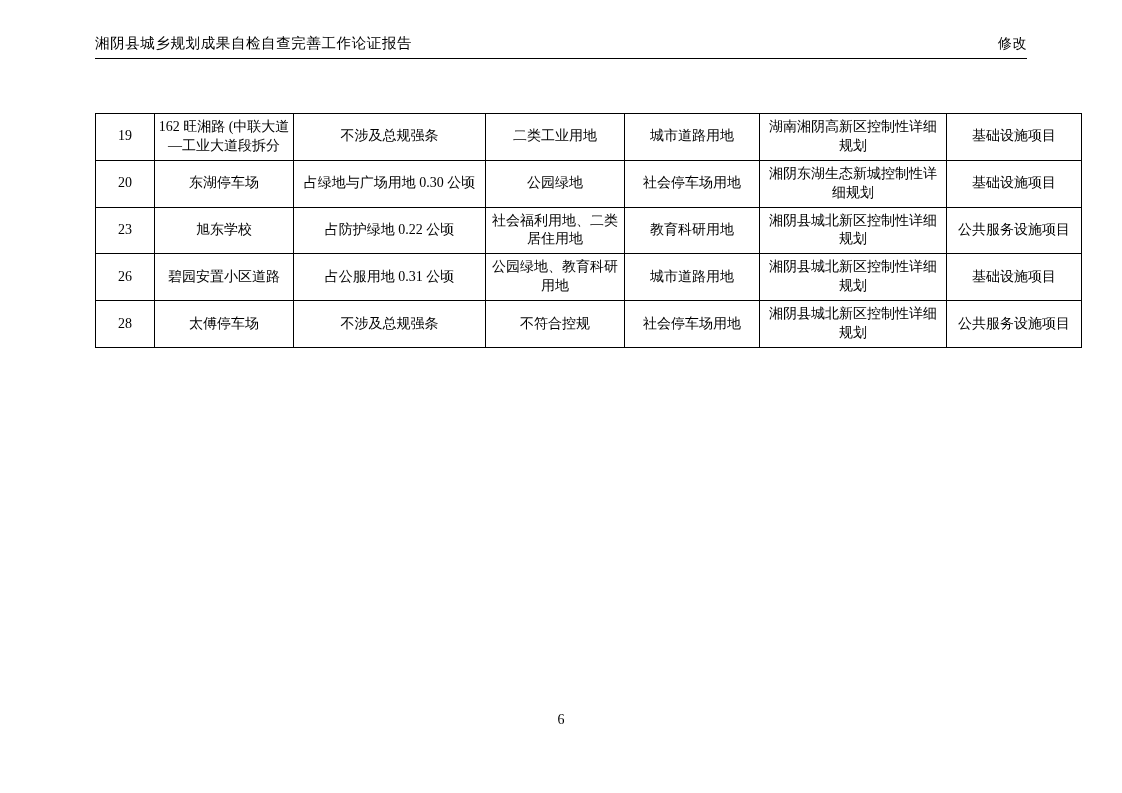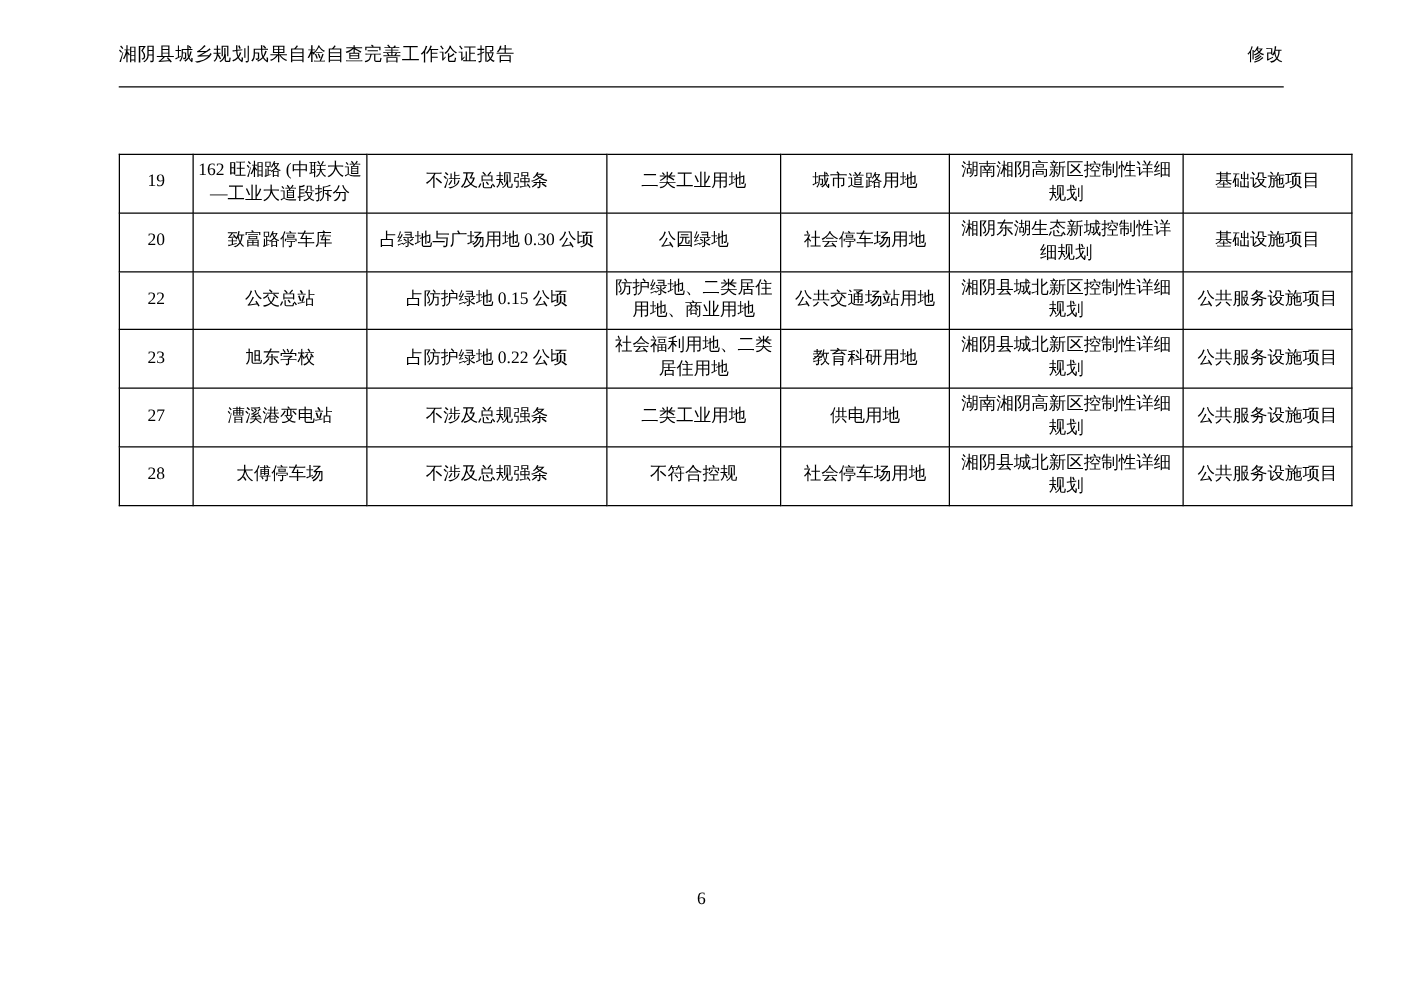--- a/index.html
+++ b/index.html
@@ -26,37 +26,36 @@
     position: absolute;
     left: 95px;
     top: 34px;
     width: 932px;
     display: flex;
     justify-content: space-between;
     align-items: flex-end;
     font-size: 14.5px;
     letter-spacing: 0.6px;
     border-bottom: 1px solid #000;
-    padding-bottom: 16px;
+    padding-bottom: 5px;
   }
   .header-left {
     white-space: nowrap;
   }
   .header-right {
     white-space: nowrap;
     font-size: 14px;
   }
   table.data {
     position: absolute;
     left: 95px;
     top: 113px;
     width: 940px;
     border-collapse: collapse;
     table-layout: fixed;
-    margin-top: 10px;
   }
   table.data td {
     border: 1px solid #000;
     font-size: 14px;
     line-height: 1.35;
     text-align: center;
     vertical-align: middle;
     padding: 4px 3px;
     word-break: break-all;
   }
@@ -92,53 +91,44 @@
         <td class="c0">19</td>
         <td class="c1">162 旺湘路 (中联大道—工业大道段拆分</td>
         <td class="c2">不涉及总规强条</td>
         <td class="c3">二类工业用地</td>
         <td class="c4">城市道路用地</td>
         <td class="c5">湖南湘阴高新区控制性详细规划</td>
         <td class="c6">基础设施项目</td>
       </tr>
       <tr>
         <td class="c0">20</td>
-        <td class="c1">致富路停车库</td>
+        <td class="c1">东湖停车场</td>
         <td class="c2">占绿地与广场用地 0.30 公顷</td>
         <td class="c3">公园绿地</td>
         <td class="c4">社会停车场用地</td>
         <td class="c5">湘阴东湖生态新城控制性详细规划</td>
         <td class="c6">基础设施项目</td>
-      </tr>
-      <tr>
-        <td class="c0">22</td>
-        <td class="c1">公交总站</td>
-        <td class="c2">占防护绿地 0.15 公顷</td>
-        <td class="c3">防护绿地、二类居住用地、商业用地</td>
-        <td class="c4">公共交通场站用地</td>
-        <td class="c5">湘阴县城北新区控制性详细规划</td>
-        <td class="c6">公共服务设施项目</td>
       </tr>
       <tr>
         <td class="c0">23</td>
         <td class="c1">旭东学校</td>
         <td class="c2">占防护绿地 0.22 公顷</td>
         <td class="c3">社会福利用地、二类居住用地</td>
         <td class="c4">教育科研用地</td>
         <td class="c5">湘阴县城北新区控制性详细规划</td>
         <td class="c6">公共服务设施项目</td>
       </tr>
       <tr>
-        <td class="c0">27</td>
-        <td class="c1">漕溪港变电站</td>
-        <td class="c2">不涉及总规强条</td>
-        <td class="c3">二类工业用地</td>
-        <td class="c4">供电用地</td>
-        <td class="c5">湖南湘阴高新区控制性详细规划</td>
-        <td class="c6">公共服务设施项目</td>
+        <td class="c0">26</td>
+        <td class="c1">碧园安置小区道路</td>
+        <td class="c2">占公服用地 0.31 公顷</td>
+        <td class="c3">公园绿地、教育科研用地</td>
+        <td class="c4">城市道路用地</td>
+        <td class="c5">湘阴县城北新区控制性详细规划</td>
+        <td class="c6">基础设施项目</td>
       </tr>
       <tr>
         <td class="c0">28</td>
         <td class="c1">太傅停车场</td>
         <td class="c2">不涉及总规强条</td>
         <td class="c3">不符合控规</td>
         <td class="c4">社会停车场用地</td>
         <td class="c5">湘阴县城北新区控制性详细规划</td>
         <td class="c6">公共服务设施项目</td>
       </tr>

